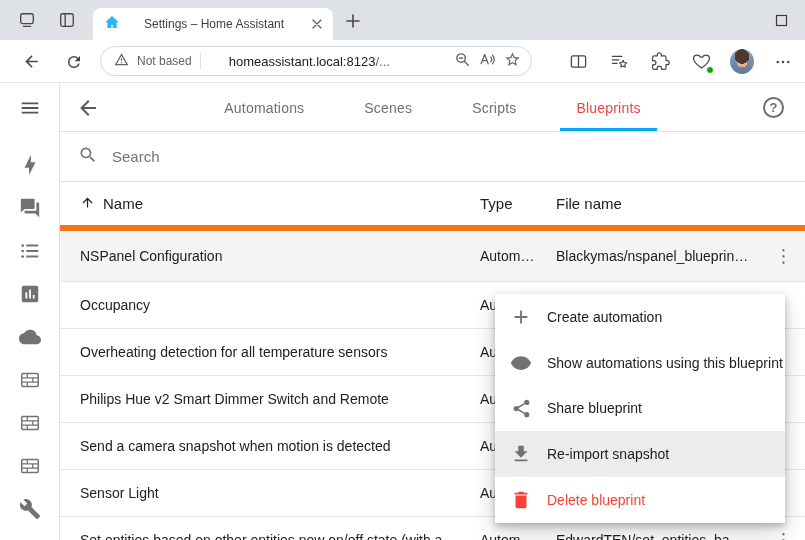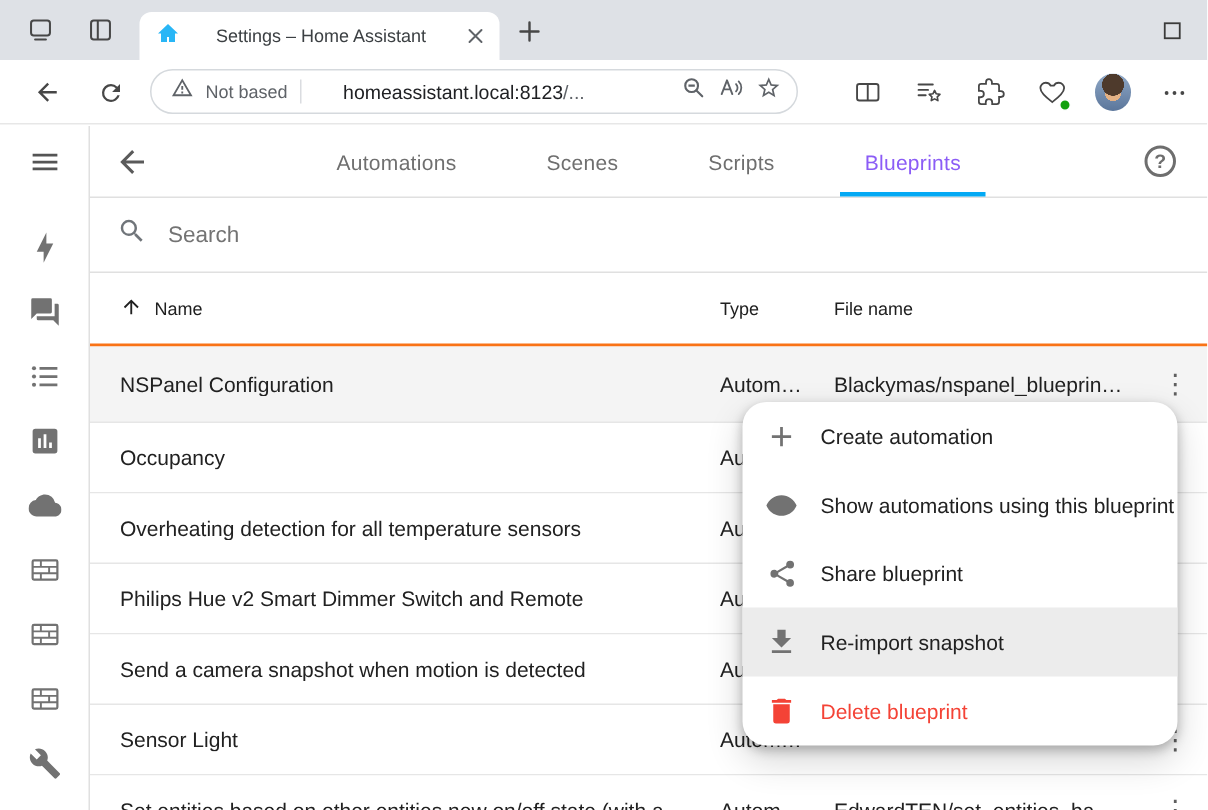--- a/index.html
+++ b/index.html
@@ -37,37 +37,37 @@
   .sidebar { position: absolute; left: 0; top: 0; width: 60px; height: 100%; border-right: 1px solid #e0e0e0; background: #fff; display: flex; flex-direction: column; align-items: center; }
   .menu-btn { height: 48px; display: flex; align-items: center; justify-content: center; }
   .side-icons { display: flex; flex-direction: column; gap: 19px; padding-top: 21px; align-items: center; }
   .side-ic { width: 24px; height: 24px; display: flex; align-items: center; justify-content: center; }
 
   .content { position: absolute; left: 60px; right: 0; top: 0; bottom: 0; }
   .ha-header { height: 48px; border-bottom: 1px solid #e0e0e0; position: relative; display: flex; align-items: center; }
   .ha-back { position: absolute; left: 16px; width: 24px; height: 24px; }
   .ha-tabs { flex: 1; display: flex; justify-content: center; gap: 28px; height: 100%; }
   .ha-tab { display: flex; align-items: center; padding: 0 16px; font-size: 14px; font-weight: 500; letter-spacing: .2px; color: #6f6f6f; position: relative; }
-  .ha-tab.active { color: #8b5cf6; }
+  .ha-tab.active { color: #ef4444; }
   .ha-tab.active::after { content: ""; position: absolute; left: 0; right: 0; bottom: 0; height: 3px; background: #03a9f4; }
   .ha-help { position: absolute; right: 21px; width: 21px; height: 21px; border: 2px solid #6e6e6e; border-radius: 50%; display: flex; align-items: center; justify-content: center; font-size: 13px; font-weight: 700; color: #6e6e6e; }
 
   .search-row { height: 50px; border-bottom: 1px solid #e0e0e0; display: flex; align-items: center; gap: 14px; padding-left: 18px; }
   .search-text { font-size: 15px; color: #737373; }
 
   .trow { display: grid; grid-template-columns: 400px 76px 206px 1fr; align-items: center; padding-left: 20px; border-bottom: 1px solid #e6e6e6; }
-  .thead { height: 49px; border-bottom: 2px solid #f97316; font-size: 12px; color: #202020; font-weight: 500; }
+  .thead { height: 49px; border-bottom: 6px solid #f97316; font-size: 15px; color: #202020; font-weight: 500; }
   .th-name { display: flex; align-items: center; gap: 8px; }
   .row { height: 47px; font-size: 14px; color: #212121; background: #fff; }
   .row.first { height: 51px; background: #f4f4f4; }
   .cell { white-space: nowrap; overflow: hidden; text-overflow: ellipsis; padding-right: 12px; }
   .kebab { justify-self: center; font-size: 18px; color: #5f5f5f; width: 24px; text-align: center; line-height: 1; }
 
   
-  .menu { position: absolute; left: 495px; top: 184px; width: 290px; height: 229px; background: #fff; border-radius: 16px; z-index: 10;
+  .menu { position: absolute; left: 495px; top: 210px; width: 290px; height: 229px; background: #fff; border-radius: 0; z-index: 10;
           box-shadow: 0 3px 7px rgba(0,0,0,.25), 0 10px 24px rgba(0,0,0,.16); display: flex; flex-direction: column; overflow: hidden; }
   .menu-item { flex: 1; display: flex; align-items: center; gap: 15px; padding-left: 15px; font-size: 14px; color: #212121; }
   .menu-item.highlight { background: #ececec; }
   .menu-item.danger { color: #f44336; }
   .mi-ic { width: 22px; height: 22px; display: flex; align-items: center; justify-content: center; }
 </style>
 </head>
 <body>
 
 <div class="window">

